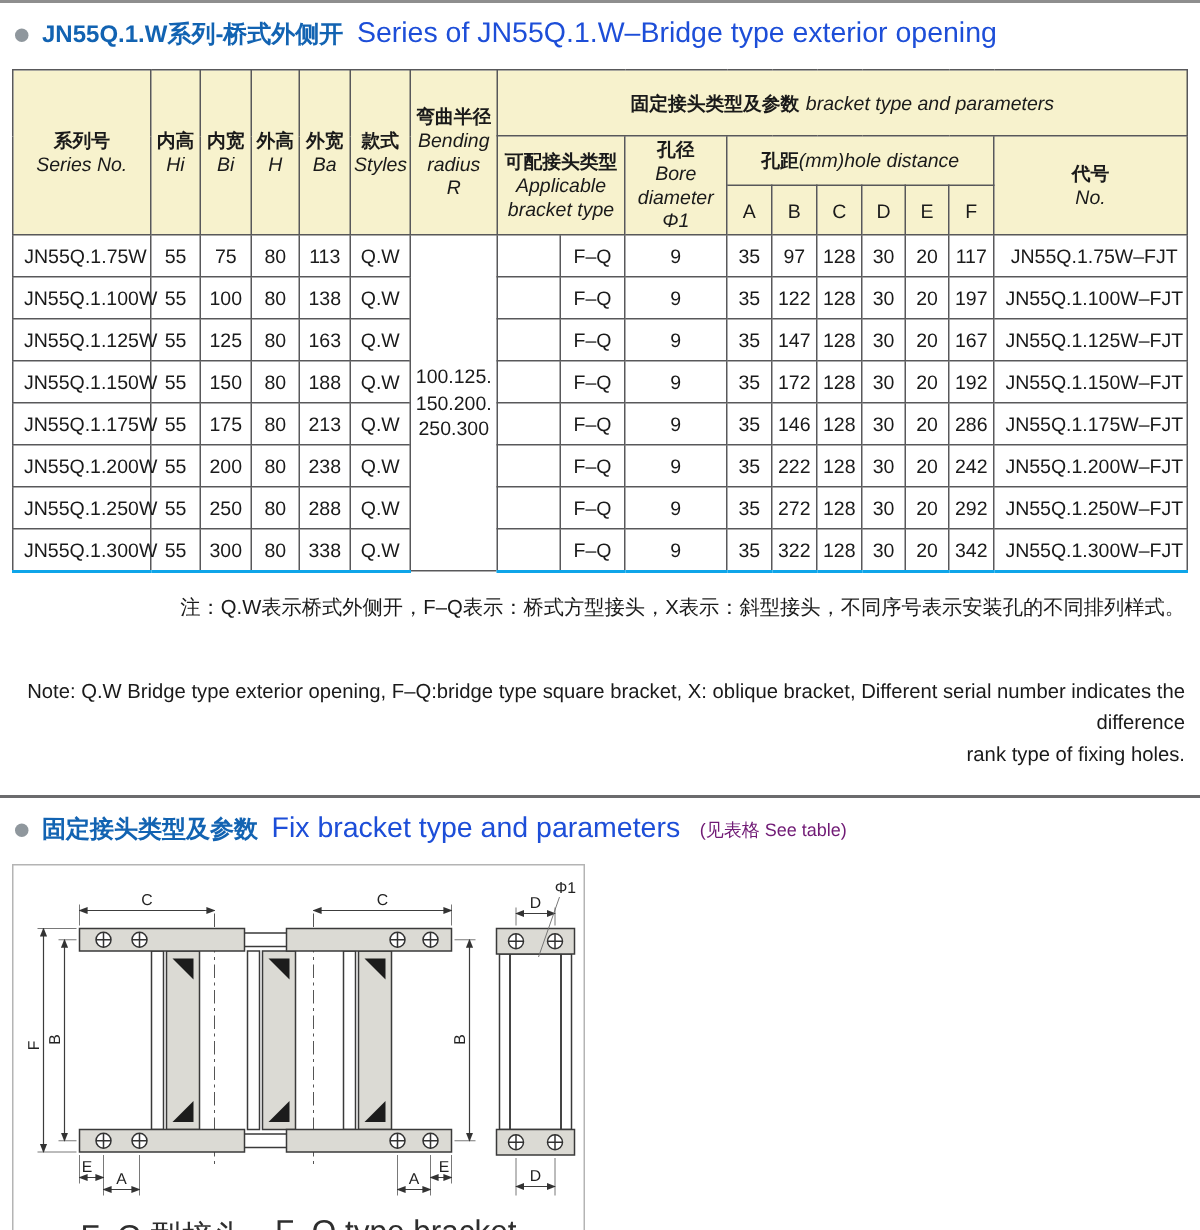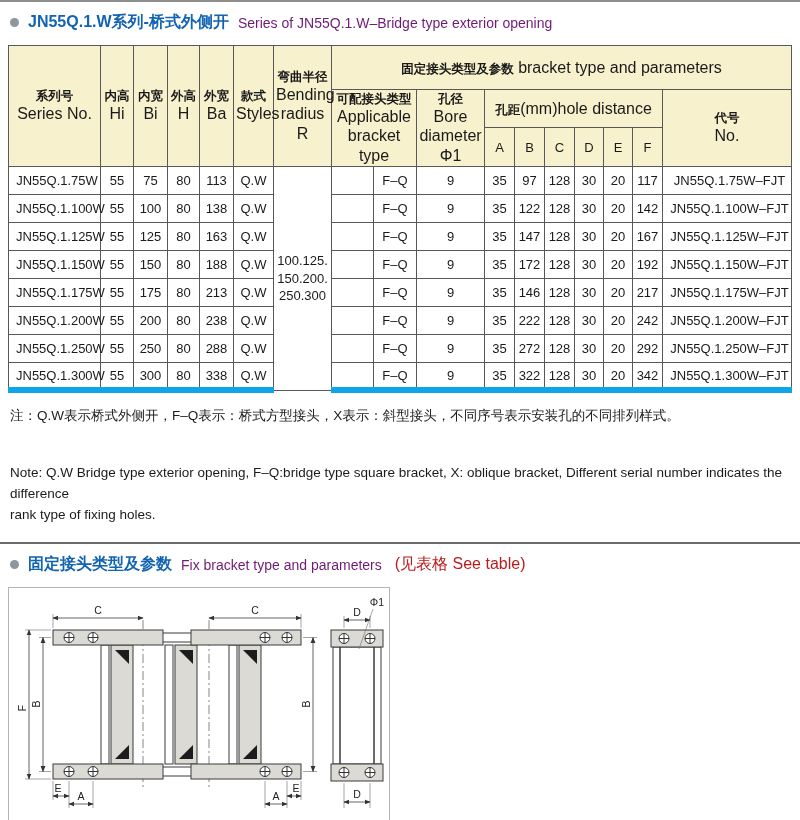--- a/index.html
+++ b/index.html
@@ -2,38 +2,38 @@
 <html><head>
 <meta charset="utf-8">
 <style>
   html,body{margin:0;padding:0;background:#ffffff;}
   body{font-family:"Liberation Sans","DejaVu Sans",sans-serif;color:#1a1a1a;}
   .page{width:800px;height:820px;box-sizing:border-box;overflow:hidden;background:#fff;}
   .topline{border-top:2px solid #8e8e8e;}
   .sec-head{display:flex;align-items:center;gap:9px;margin:10px 10px 12px 10px;white-space:nowrap;}
   .bullet{width:9px;height:9px;border-radius:50%;background:#8f979d;flex:none;}
   .zh-title{color:#1263b2;font-weight:bold;font-size:16px;}
-  .en-title{color:#701a75;font-size:14px;}
-  .see-note{color:#b91c1c;font-size:16px;margin-left:4px;}
+  .en-title{color:#1d4ed8;font-size:19px;}
+  .see-note{color:#701a75;font-size:12px;margin-left:4px;}
 
   table.spec{border-collapse:collapse;table-layout:fixed;width:784px;margin-left:8px;}
   .spec th,.spec td{border:1px solid #58585a;text-align:center;vertical-align:middle;padding:1px 2px;box-sizing:border-box;}
   .spec thead th{background:#f7f2cd;font-weight:normal;}
   .spec .thz{font-weight:bold;font-size:12.5px;display:block;line-height:1.3;}
-  .spec .the{font-size:16px;display:block;white-space:pre-line;line-height:1.2;}
+  .spec .the{font-size:13px;display:block;white-space:pre-line;line-height:1.2;font-style:italic;}
   .spec th.inline-h .thz,.spec th.inline-h .the{display:inline;}
   .spec thead tr.r1 th{height:44px;}
   .spec thead tr.r2 th{height:26px;}
   .spec thead tr.r3 th{height:26px;font-size:13px;}
   .spec tbody td{height:28px;font-size:13px;background:#fff;}
   .spec td.al{text-align:center;padding-left:7px;}
   .spec td.pre{white-space:pre-line;line-height:1.35;margin-left:16px;}
-  .spec tbody tr:last-child td{border-bottom:6px solid #0ea5e9;}
-
-  .notes{margin:13px 10px 0 10px;}
+  .spec tbody tr:last-child td{border-bottom:2px solid #0ea5e9;}
+
+  .notes{margin:13px 10px 0 10px;text-align:right;}
   .notes p{margin:0 0 3px 0;font-size:13.5px;line-height:1.55;}
   .notes p.en{white-space:pre-line;margin-top:36px;}
 
   .divider{border-top:2px solid #6b6b6d;margin-top:16px;}
 
   .diagram-box{width:382px;height:278px;border:1px solid #b4b4b4;margin:12px 0 0 8px;box-sizing:border-box;padding-top:4px;}
   .caption{display:flex;justify-content:center;gap:20px;font-size:21px;color:#2e2e2e;margin-top:0;text-align:center;}
 
   
   .part{fill:#ffffff;stroke:#3a3a3a;stroke-width:1;}
@@ -167,21 +167,21 @@
           <td>138</td>
           <td>Q.W</td>
           <td></td>
           <td>F–Q</td>
           <td>9</td>
           <td>35</td>
           <td>122</td>
           <td>128</td>
           <td>30</td>
           <td>20</td>
-          <td>142</td>
+          <td>197</td>
           <td class="al">JN55Q.1.100W–FJT</td>
         </tr>
         <tr>
           <td class="al">JN55Q.1.125W</td>
           <td>55</td>
           <td>125</td>
           <td>80</td>
           <td>163</td>
           <td>Q.W</td>
           <td></td>
@@ -221,21 +221,21 @@
           <td>213</td>
           <td>Q.W</td>
           <td></td>
           <td>F–Q</td>
           <td>9</td>
           <td>35</td>
           <td>146</td>
           <td>128</td>
           <td>30</td>
           <td>20</td>
-          <td>217</td>
+          <td>286</td>
           <td class="al">JN55Q.1.175W–FJT</td>
         </tr>
         <tr>
           <td class="al">JN55Q.1.200W</td>
           <td>55</td>
           <td>200</td>
           <td>80</td>
           <td>238</td>
           <td>Q.W</td>
           <td></td>

